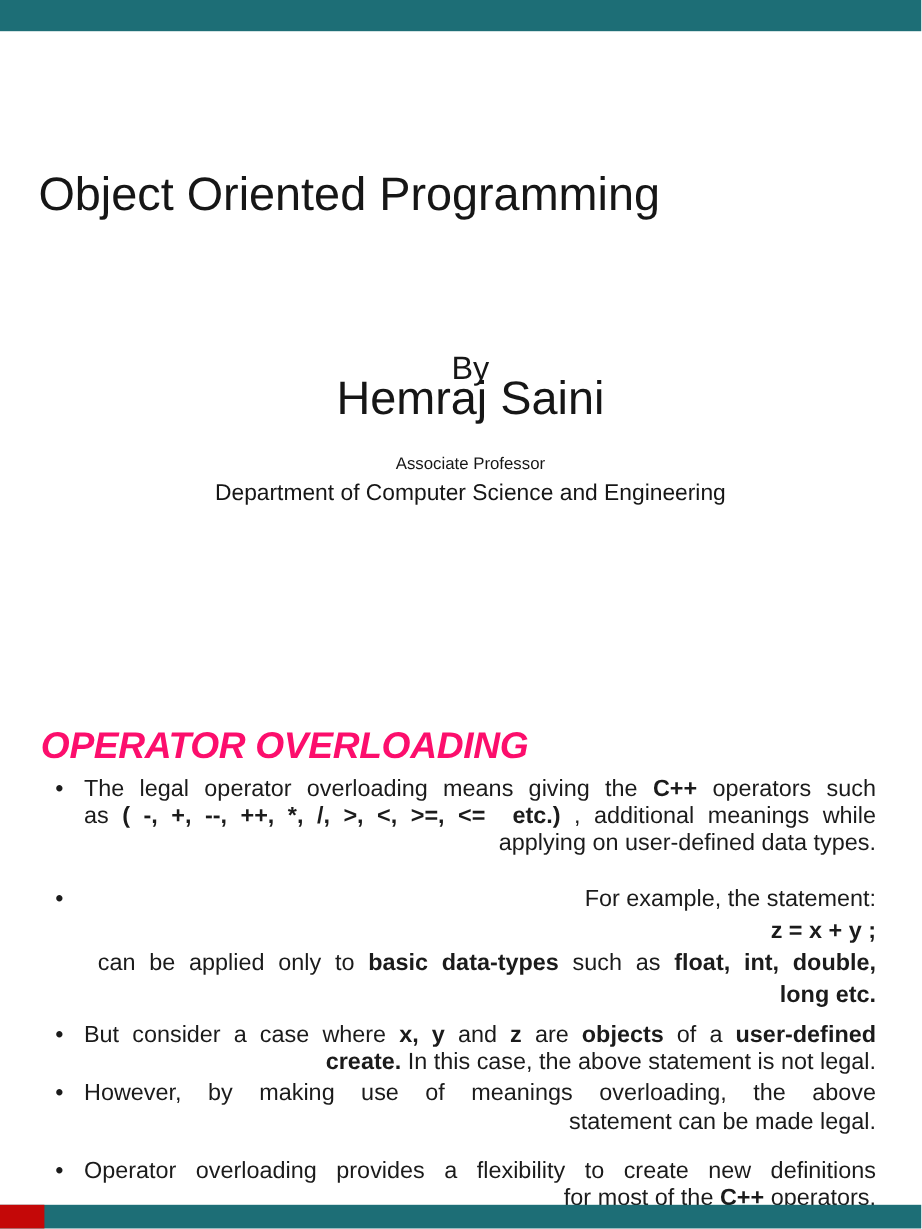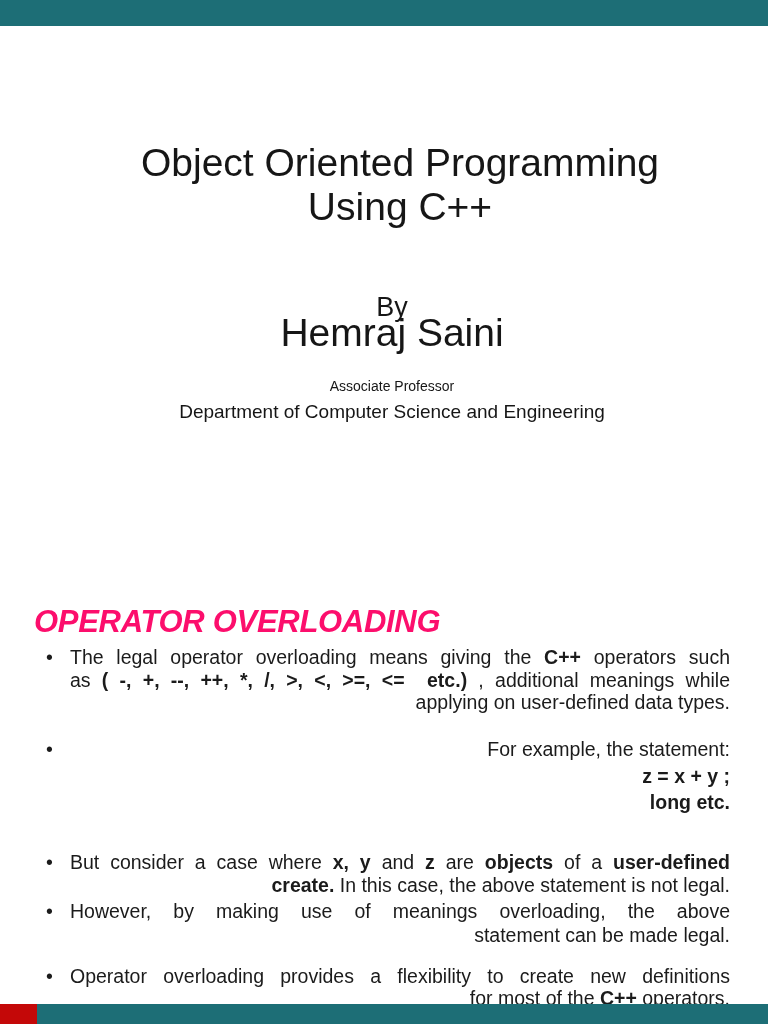--- a/index.html
+++ b/index.html
@@ -28,21 +28,21 @@
   }
   .corner-box {
     position: absolute; left: 0; top: 1004px;
     width: 37px; height: 20px;
     background: var(--corner-red, #c40808);
   }
 
   
   .deck-title {
     position: absolute; left: 32px; top: 141px; width: 736px;
-    text-align: center;
+    text-align: left;
     font-size: 39px; line-height: 44px;
     color: #161616;
     letter-spacing: 0px;
   }
 
   
   .byline { position: absolute; left: 16px; top: 292px; width: 752px; height: 140px; }
   .byline div { position: absolute; left: 0; width: 100%; text-align: center; color: #161616; }
   .by-label       { top: 0;   font-size: 27px;   line-height: 30px; }
   .author-name    { top: 24px; font-size: 39px;  line-height: 34px; }
@@ -86,41 +86,41 @@
 </style>
 </head>
 <body>
 
 <div class="page">
 
   <div class="top-bar"></div>
 
   <div class="deck-title">
     <div>Object Oriented Programming</div>
-    <div>Using C++</div>
   </div>
 
   <div class="byline">
     <div class="by-label">By</div>
     <div class="author-name">Hemraj Saini</div>
     <div class="author-role">Associate Professor</div>
     <div class="author-dept">Department of Computer Science and Engineering</div>
   </div>
 
   <div class="section-heading">OPERATOR OVERLOADING</div>
 
   <div class="bullet-list">
       <div class="bullet-item">
         <div class="bullet-line justify"><span class="marker">•</span><span>The legal operator overloading means giving the </span><span class="bold">C++</span><span> operators such</span></div>
         <div class="bullet-line justify"><span>as </span><span class="bold">( -, +, --, ++, *, /, &gt;, &lt;, &gt;=, &lt;=  etc.)</span><span> , additional meanings while</span></div>
         <div class="bullet-line"><span>applying on user-defined data types.</span></div>
       </div>
       <div class="bullet-item">
         <div class="bullet-line"><span class="marker">•</span><span>For example, the statement:</span></div>
         <div class="bullet-line"><span class="bold"> z = x + y ;</span></div>
+        <div class="bullet-line justify"><span> can be applied only to </span><span class="bold">basic data-types</span><span> such as </span><span class="bold">float, int, double,</span></div>
         <div class="bullet-line"><span class="bold">long etc.</span></div>
       </div>
       <div class="bullet-item">
         <div class="bullet-line justify"><span class="marker">•</span><span>But consider a case where </span><span class="bold">x, y</span><span> and </span><span class="bold">z</span><span> are </span><span class="bold">objects</span><span> of a </span><span class="bold">user-defined</span></div>
         <div class="bullet-line"><span class="bold">create.</span><span> In this case, the above statement is not legal.</span></div>
       </div>
       <div class="bullet-item">
         <div class="bullet-line justify"><span class="marker">•</span><span>However, by making use of meanings overloading, the above</span></div>
         <div class="bullet-line"><span>statement can be made legal.</span></div>
       </div>

